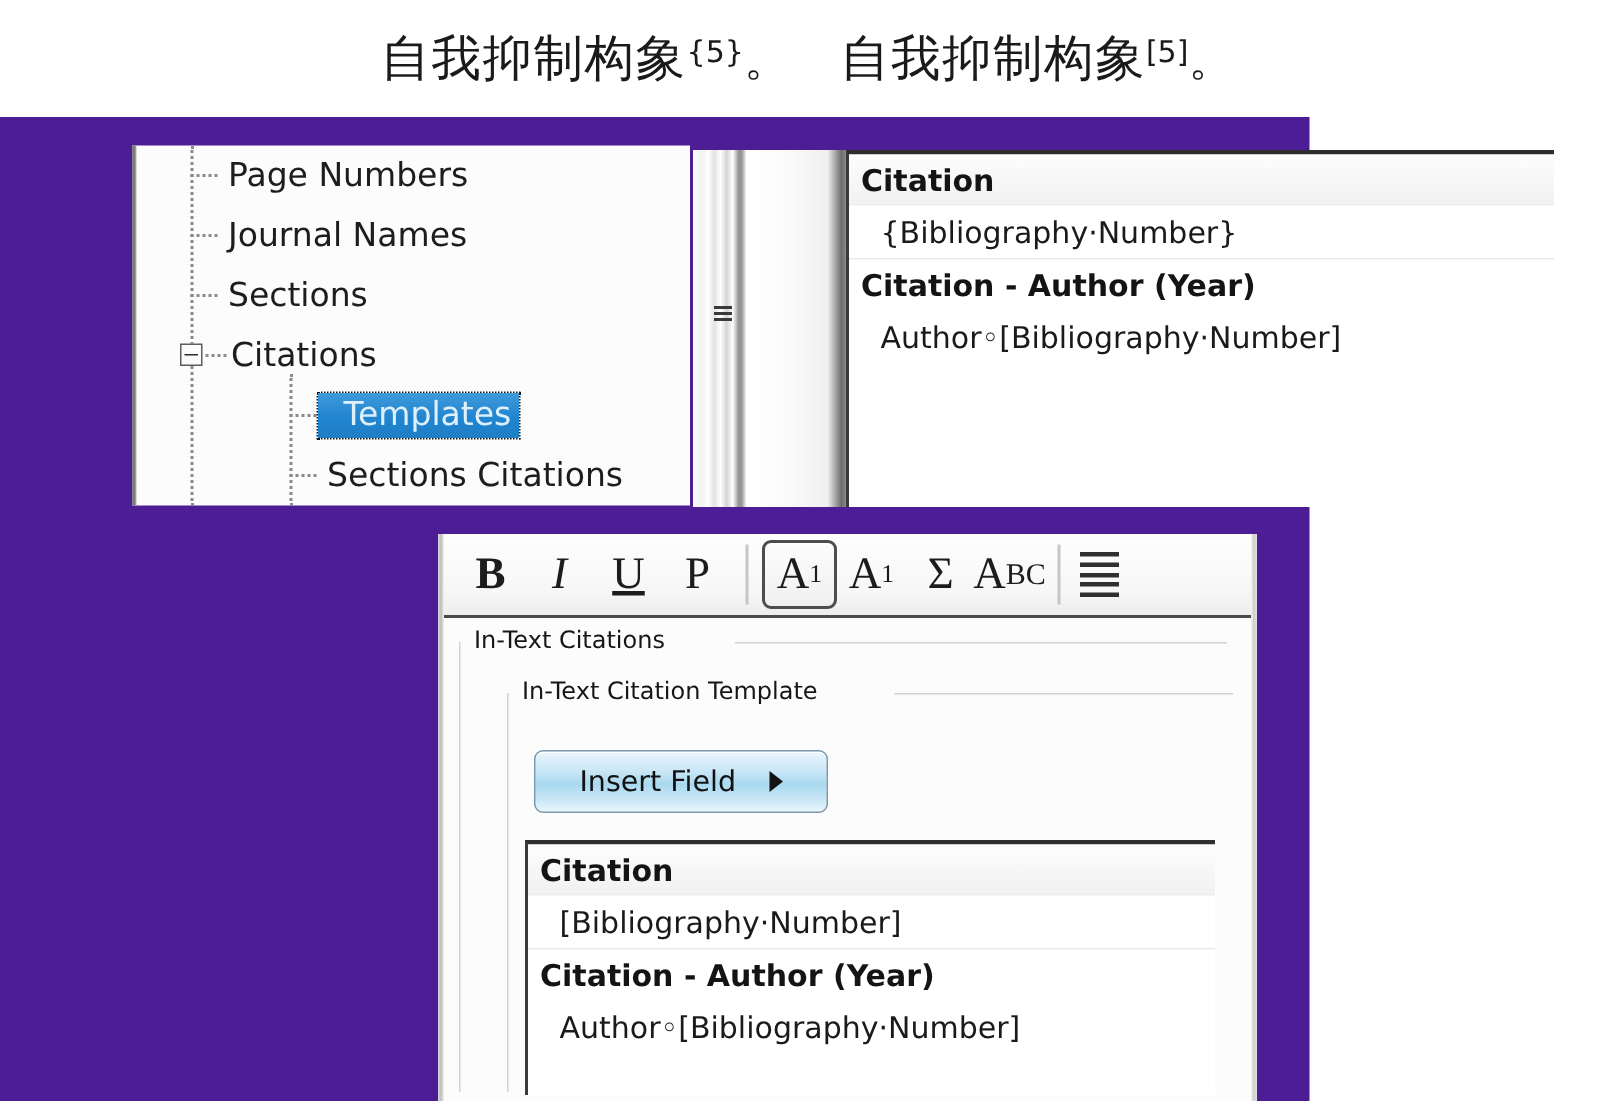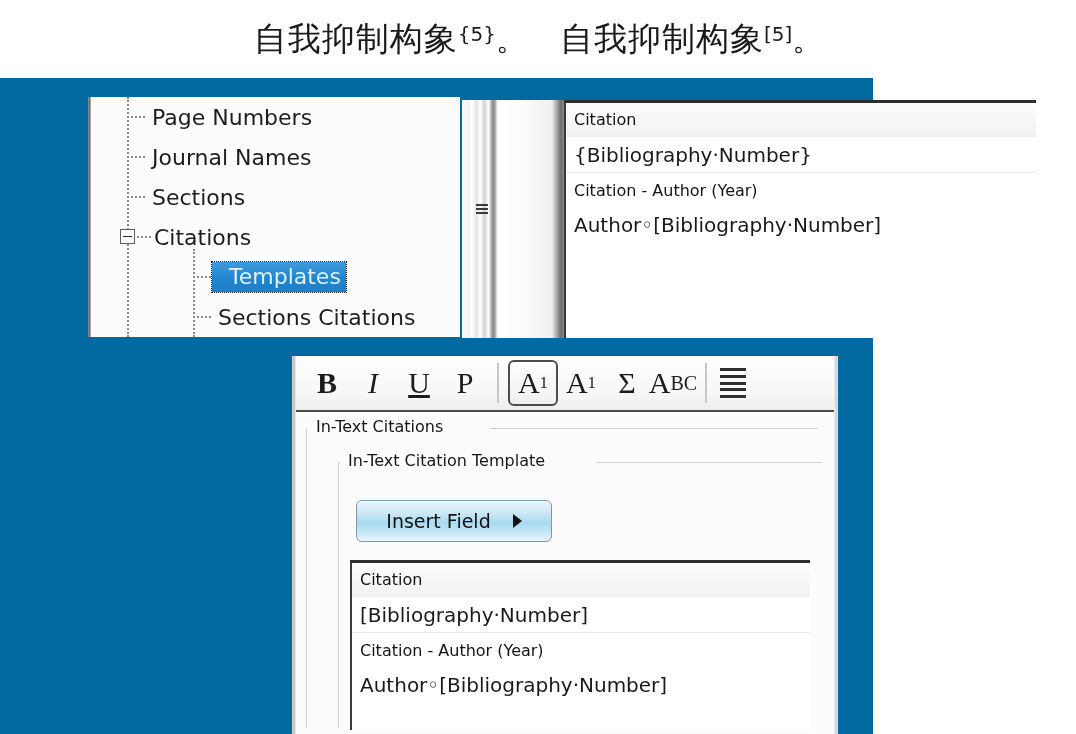--- a/index.html
+++ b/index.html
@@ -7,21 +7,21 @@
     margin: 0; padding: 0;
     width: 1076px; height: 734px;
     background: #ffffff;
     font-family: "Liberation Sans", sans-serif;
     overflow: hidden;
   }
   #root {
     position: relative;
     width: 873px;
     height: 734px;
-    background: #0369a1;
+    background: #4c1d95;
   }
 
   
   .sample-row {
     position: absolute;
     left: 0; top: 0;
     width: 1076px;
     height: 78px;
     display: flex;
     align-items: center;
@@ -181,31 +181,31 @@
   .tpl-head {
     height: 34px;
     background: linear-gradient(to bottom, #fdfdfd 0%, #f1f1f1 100%);
     border-bottom: 1px solid #eeeeee;
     display: flex;
     align-items: center;
     padding-left: 8px;
   }
   .tpl-head span {
     font-family: "DejaVu Sans", sans-serif;
-    font-size: 16px;
-    font-weight: normal;
+    font-size: 20px;
+    font-weight: bold;
     color: #141414;
     white-space: nowrap;
     filter: blur(0.15px);
   }
   .tpl-val {
     height: 36px;
     display: flex;
     align-items: center;
-    padding-left: 8px;
+    padding-left: 21px;
     border-bottom: 1px solid #e9e9e9;
   }
   .tpl-val span {
     font-family: "DejaVu Sans", sans-serif;
     font-size: 20px;
     color: #1a1a1a;
     white-space: nowrap;
     filter: blur(0.15px);
   }
   .tpl-head.nobg {

